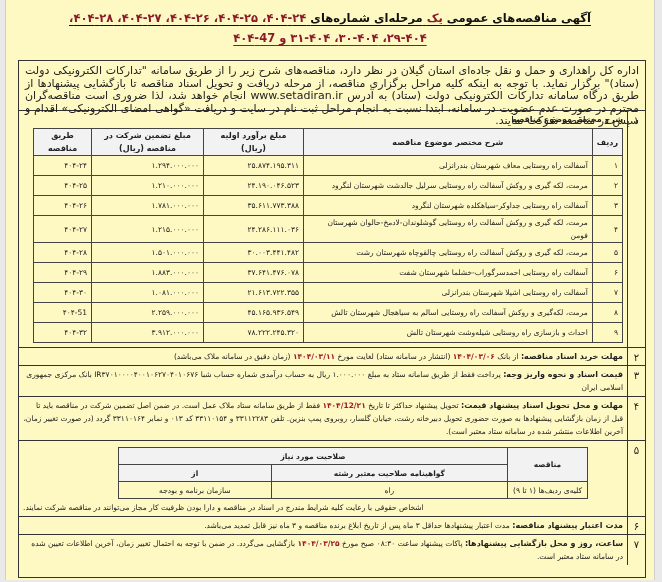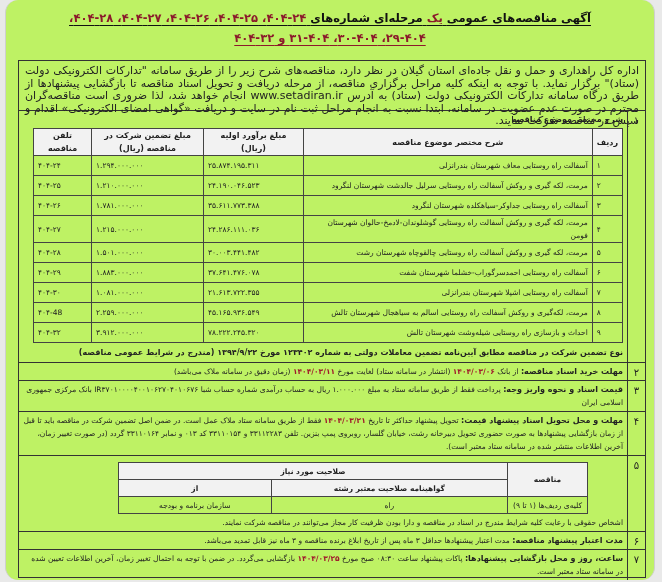--- a/index.html
+++ b/index.html
@@ -8,24 +8,23 @@
     background: #e9e9e9;
     font-family: "DejaVu Sans", "Liberation Sans", sans-serif;
     color: #222;
     direction: rtl;
     position: relative;
   }
   .page {
     position: absolute;
     left: 5px; top: 0;
     width: 650px; height: 580px;
-    background: #bef264;
+    background: #fef9c3;
     border-right: 1px solid #cfcfcf;
     border-left: 1px solid #cfcfcf;
-    border-radius: 13px;
   }
   .title {
     text-align: center;
     font-weight: bold;
     font-size: 11.5px;
     line-height: 20px;
     padding-top: 8px;
     color: #111;
   }
   .title .u { text-decoration: underline; text-underline-offset: 3px; }
@@ -70,69 +69,69 @@
     width: 590px;
     margin: 2px 0 2px 0;
     font-size: 7.5px;
   }
   .tbl th, .tbl td {
     border: 1px solid #444;
     height: 20px;
     padding: 0 4px;
   }
   .tbl th { background: #f2f2f2; font-weight: bold; font-size: 8px; }
-  .tbl td.c { text-align: left; margin-top: 27px; }
+  .tbl td.c { text-align: right; margin-top: 27px; }
   .tbl td.desc { text-align: right; }
   .note {
     font-weight: bold;
     font-size: 8px;
     padding: 1px 0;
   }
   .qtbl {
     width: 470px;
     margin: 4px auto 2px 95px;
     font-size: 7.5px;
   }
   .qtbl th, .qtbl td {
     border: 1px solid #444;
     text-align: center;
     height: 17px;
   }
   .qtbl th { background: #f2f2f2; font-weight: bold; }
-  .center { text-align: right; }
+  .center { text-align: left; }
 </style>
 </head>
 <body>
 
 <div class="page">
   <div class="title">
     <div class="u">
       <span>آگهی مناقصه‌های عمومی</span>
       <span class="red">یک</span>
       <span>مرحله‌ای شماره‌های</span>
       <span class="red">۲۴-۴۰۴، ۲۵-۴۰۴، ۲۶-۴۰۴، ۲۷-۴۰۴، ۲۸-۴۰۴،</span>
     </div>
-    <div class="u red">۲۹-۴۰۴، ۳۰-۴۰۴، ۳۱-۴۰۴ و ۳۲-۴۰۴</div>
+    <div class="u red">۲۹-۴۰۴، ۳۰-۴۰۴، ۳۱-۴۰۴ و 47-۴۰۴</div>
   </div>
 
   <div class="frame">
     <div class="intro">اداره کل راهداری و حمل و نقل جاده‌ای استان گیلان در نظر دارد، مناقصه‌های شرح زیر را از طریق سامانه "تدارکات الکترونیکی دولت (ستاد)" برگزار نماید. با توجه به اینکه کلیه مراحل برگزاری مناقصه، از مرحله دریافت و تحویل اسناد مناقصه تا بازگشایی پیشنهادها از طریق درگاه سامانه تدارکات الکترونیکی دولت (ستاد) به آدرس www.setadiran.ir انجام خواهد شد، لذا ضروری است مناقصه‌گران محترم در صورت عدم عضویت در سامانه، ابتدا نسبت به انجام مراحل ثبت نام در سایت و دریافت «گواهی امضای الکترونیکی» اقدام و سپس در مناقصه شرکت نمایند.</div>
 
     <div class="sec">
       <div class="sec-num">۱</div>
       <div class="sec-body">
         <div class="sec-head">شرح مختصر موضوع مناقصه</div>
         <table class="tbl">
           <thead>
             <tr>
               <th style="width:26px">ردیف</th>
               <th>شرح مختصر موضوع مناقصه</th>
               <th style="width:100px">مبلغ برآورد اولیه (ریال)</th>
               <th style="width:112px">مبلغ تضمین شرکت در مناقصه (ریال)</th>
-              <th style="width:58px">تلفن مناقصه</th>
+              <th style="width:58px">طریق مناقصه</th>
             </tr>
           </thead>
           <tbody>
             <tr>
               <td class="c">۱</td>
               <td class="desc">آسفالت راه روستایی معاف شهرستان بندرانزلی</td>
               <td class="c">۲۵.۸۷۴.۱۹۵.۳۱۱</td>
               <td class="c">۱.۲۹۴.۰۰۰.۰۰۰</td>
               <td class="c">۴۰۴-۲۴</td>
             </tr>
@@ -176,32 +175,31 @@
               <td class="desc">آسفالت راه روستایی اشپلا شهرستان بندرانزلی</td>
               <td class="c">۲۱.۶۱۳.۷۲۲.۳۵۵</td>
               <td class="c">۱.۰۸۱.۰۰۰.۰۰۰</td>
               <td class="c">۴۰۴-۳۰</td>
             </tr>
             <tr>
               <td class="c">۸</td>
               <td class="desc">مرمت، لکه‌گیری و روکش آسفالت راه روستایی اسالم به سیاهجال شهرستان تالش</td>
               <td class="c">۴۵.۱۶۵.۹۳۶.۵۴۹</td>
               <td class="c">۲.۲۵۹.۰۰۰.۰۰۰</td>
-              <td class="c">۴۰۴-48</td>
+              <td class="c">۴۰۴-51</td>
             </tr>
             <tr>
               <td class="c">۹</td>
               <td class="desc">احداث و بازسازی راه روستایی شیله‌وشت شهرستان تالش</td>
               <td class="c">۷۸.۲۲۲.۲۴۵.۳۲۰</td>
               <td class="c">۳.۹۱۲.۰۰۰.۰۰۰</td>
               <td class="c">۴۰۴-۳۲</td>
             </tr>
           </tbody>
         </table>
-        <div class="note">نوع تضمین شرکت در مناقصه مطابق آیین‌نامه تضمین معاملات دولتی به شماره ۱۲۳۴۰۲ مورخ ۱۳۹۴/۹/۲۲ (مندرج در شرایط عمومی مناقصه)</div>
       </div>
     </div>
 
     <div class="sec">
       <div class="sec-num">۲</div>
       <div class="sec-body">
         <span class="sec-head">مهلت خرید اسناد مناقصه:</span>
         <span>از بانک</span>
         <span class="red">۱۴۰۴/۰۳/۰۶</span>
         <span>(انتشار در سامانه ستاد) لغایت مورخ</span>
@@ -216,21 +214,21 @@
         <span class="sec-head">قیمت اسناد و نحوه واریز وجه:</span>
         <span>پرداخت فقط از طریق سامانه ستاد به مبلغ ۱.۰۰۰.۰۰۰ ریال به حساب درآمدی شماره حساب شبا IR۳۷۰۱۰۰۰۰۴۰۰۱۰۶۲۷۰۴۰۱۰۶۷۶ بانک مرکزی جمهوری اسلامی ایران</span>
       </div>
     </div>
 
     <div class="sec">
       <div class="sec-num">۴</div>
       <div class="sec-body">
         <span class="sec-head">مهلت و محل تحویل اسناد پیشنهاد قیمت:</span>
         <span>تحویل پیشنهاد حداکثر تا تاریخ</span>
-        <span class="red">۱۴۰۴/۰۳/۲۱</span>
+        <span class="red">۱۴۰۴/12/۲۱</span>
         <span>فقط از طریق سامانه ستاد ملاک عمل است. در ضمن اصل تضمین شرکت در مناقصه باید تا قبل از زمان بازگشایی پیشنهادها به صورت حضوری تحویل دبیرخانه رشت، خیابان گلسار، روبروی پمپ بنزین. تلفن ۳۳۱۱۲۲۸۳ و ۳۳۱۱۰۱۵۴ کد ۰۱۳ و نمابر ۳۳۱۱۰۱۶۴ گردد (در صورت تغییر زمان، آخرین اطلاعات منتشر شده در سامانه ستاد معتبر است).</span>
       </div>
     </div>
 
     <div class="sec">
       <div class="sec-num">۵</div>
       <div class="sec-body">
         <table class="qtbl">
           <tbody>
               <tr>

